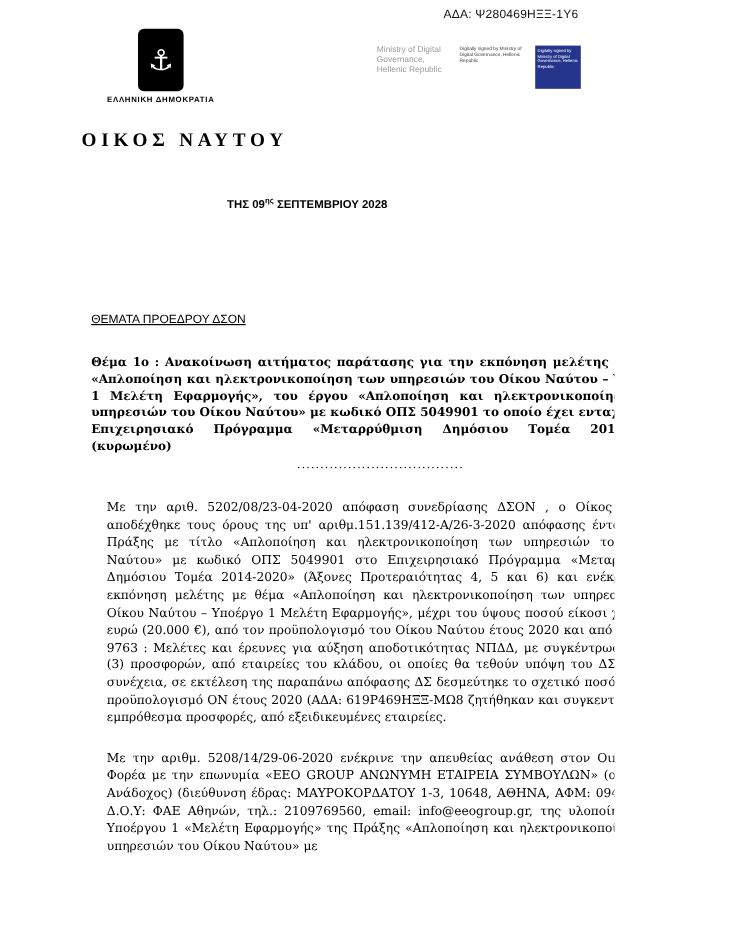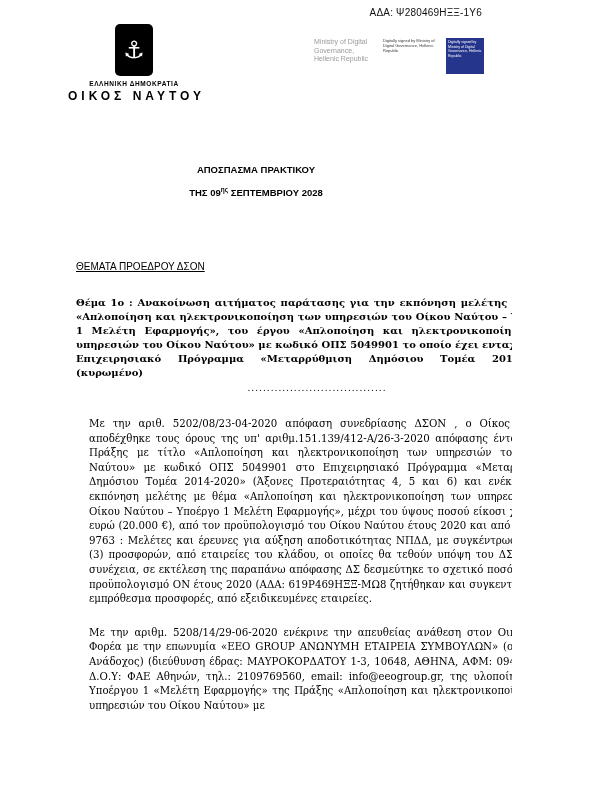--- a/index.html
+++ b/index.html
@@ -30,23 +30,23 @@
     background:#000; border-radius:5px;
     display:flex; align-items:center; justify-content:center;
   }
   .emblem-glyph { color:#fff; font-size:24px; line-height:1; font-family:"DejaVu Sans", sans-serif; }
   .republic {
     margin-top:4px;
     font-family:"Liberation Sans", sans-serif;
     font-size:6.5px; font-weight:bold; letter-spacing:0.6px;
   }
   .org {
-    margin-top:2px;
-    font-family:Liberation Sans, sans-serif;
-    font-size:12px; font-weight:bold; letter-spacing:4px;
+    margin-top:22px;
+    font-family:Liberation Serif, serif;
+    font-size:16px; font-weight:bold; letter-spacing:4px;
     white-space:nowrap;
   }
 
   
   .sig-block {
     position:absolute; top:38px; right:26px; width:172px;
     display:flex; gap:5px; align-items:flex-start;
     font-family:"Liberation Sans", sans-serif;
   }
   .sig-authority {
@@ -114,21 +114,20 @@
     <div class="org">ΟΙΚΟΣ ΝΑΥΤΟΥ</div>
   </div>
 
   <div class="sig-block">
     <div class="sig-authority">Ministry of Digital Governance, Hellenic Republic</div>
     <div class="sig-details">Digitally signed by Ministry of Digital Governance, Hellenic Republic</div>
     <div class="sig-stamp" style="background:#26358c;">Digitally signed by Ministry of Digital Governance, Hellenic Republic</div>
   </div>
 
   <div class="title-block">
-    <div class="title-line b">ΑΠΟΣΠΑΣΜΑ  ΠΡΑΚΤΙΚΟΥ</div>
     <div class="title-line b">
       <span>ΤΗΣ 09</span><span class="sup">ης</span><span> ΣΕΠΤΕΜΒΡΙΟΥ 2028</span>
     </div>
   </div>
 
   <div class="content">
     <div class="section-heading">ΘΕΜΑΤΑ ΠΡΟΕΔΡΟΥ ΔΣΟΝ</div>
     <div class="subject">Θέμα 1ο : Ανακοίνωση αιτήματος παράτασης για την εκπόνηση μελέτης με θέμα «Απλοποίηση και ηλεκτρονικοποίηση των υπηρεσιών του Οίκου Ναύτου – Υποέργο 1 Μελέτη Εφαρμογής», του έργου «Απλοποίηση και ηλεκτρονικοποίηση των υπηρεσιών του Οίκου Ναύτου» με κωδικό ΟΠΣ 5049901 το οποίο έχει ενταχθεί στο Επιχειρησιακό Πρόγραμμα «Μεταρρύθμιση Δημόσιου Τομέα 2014-2020» (κυρωμένο)</div>
     <div class="dots">....................................</div>
 

